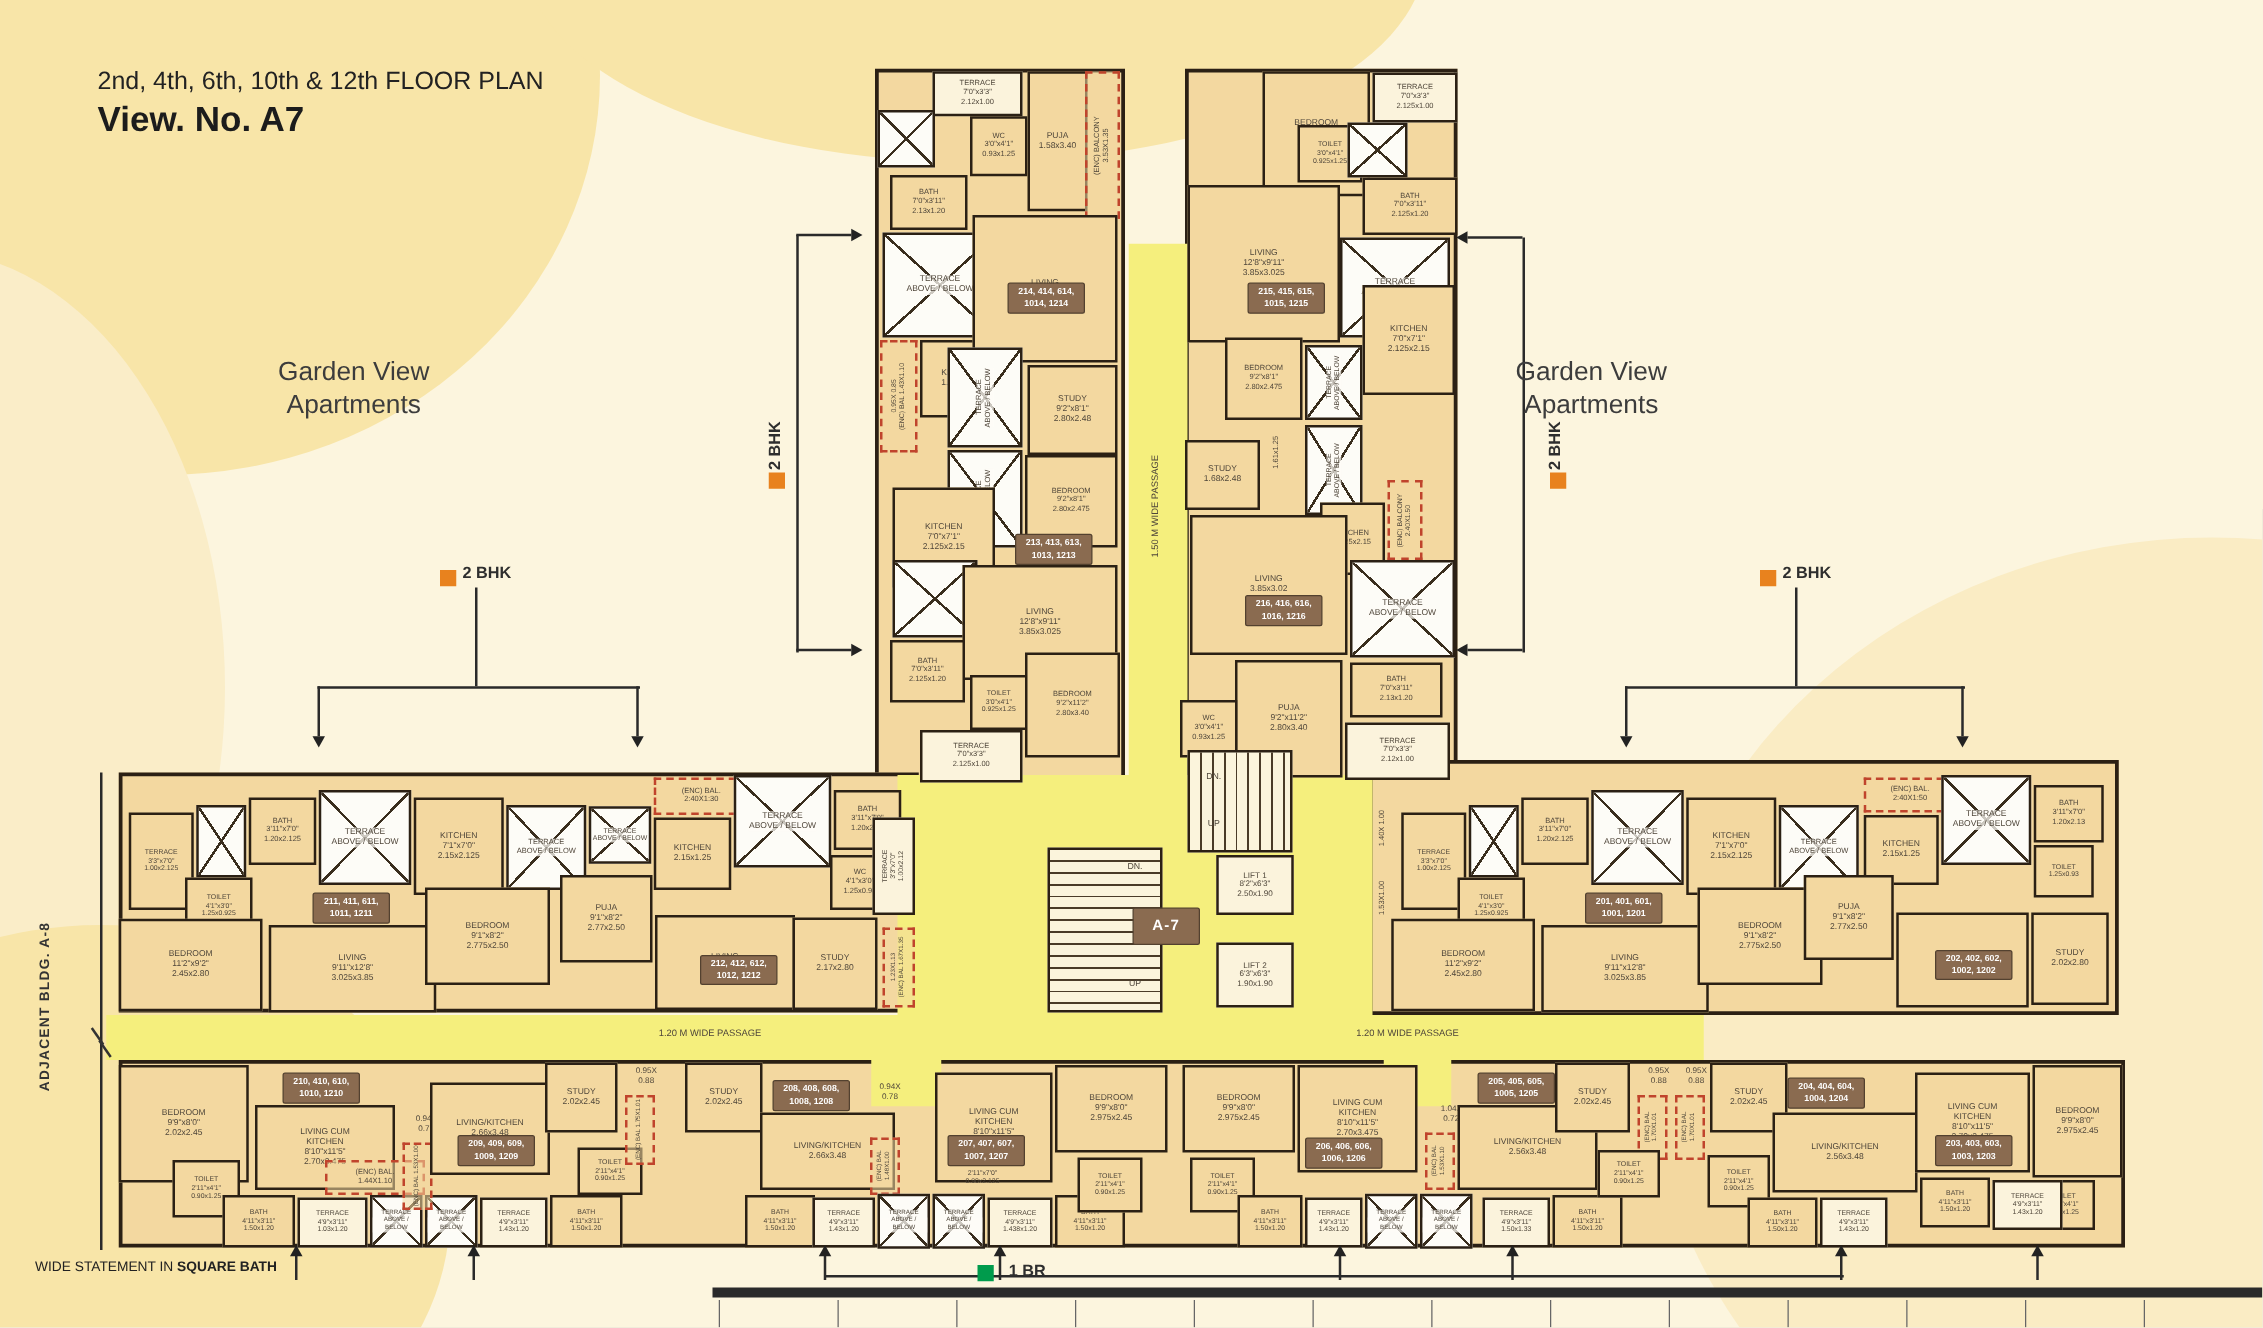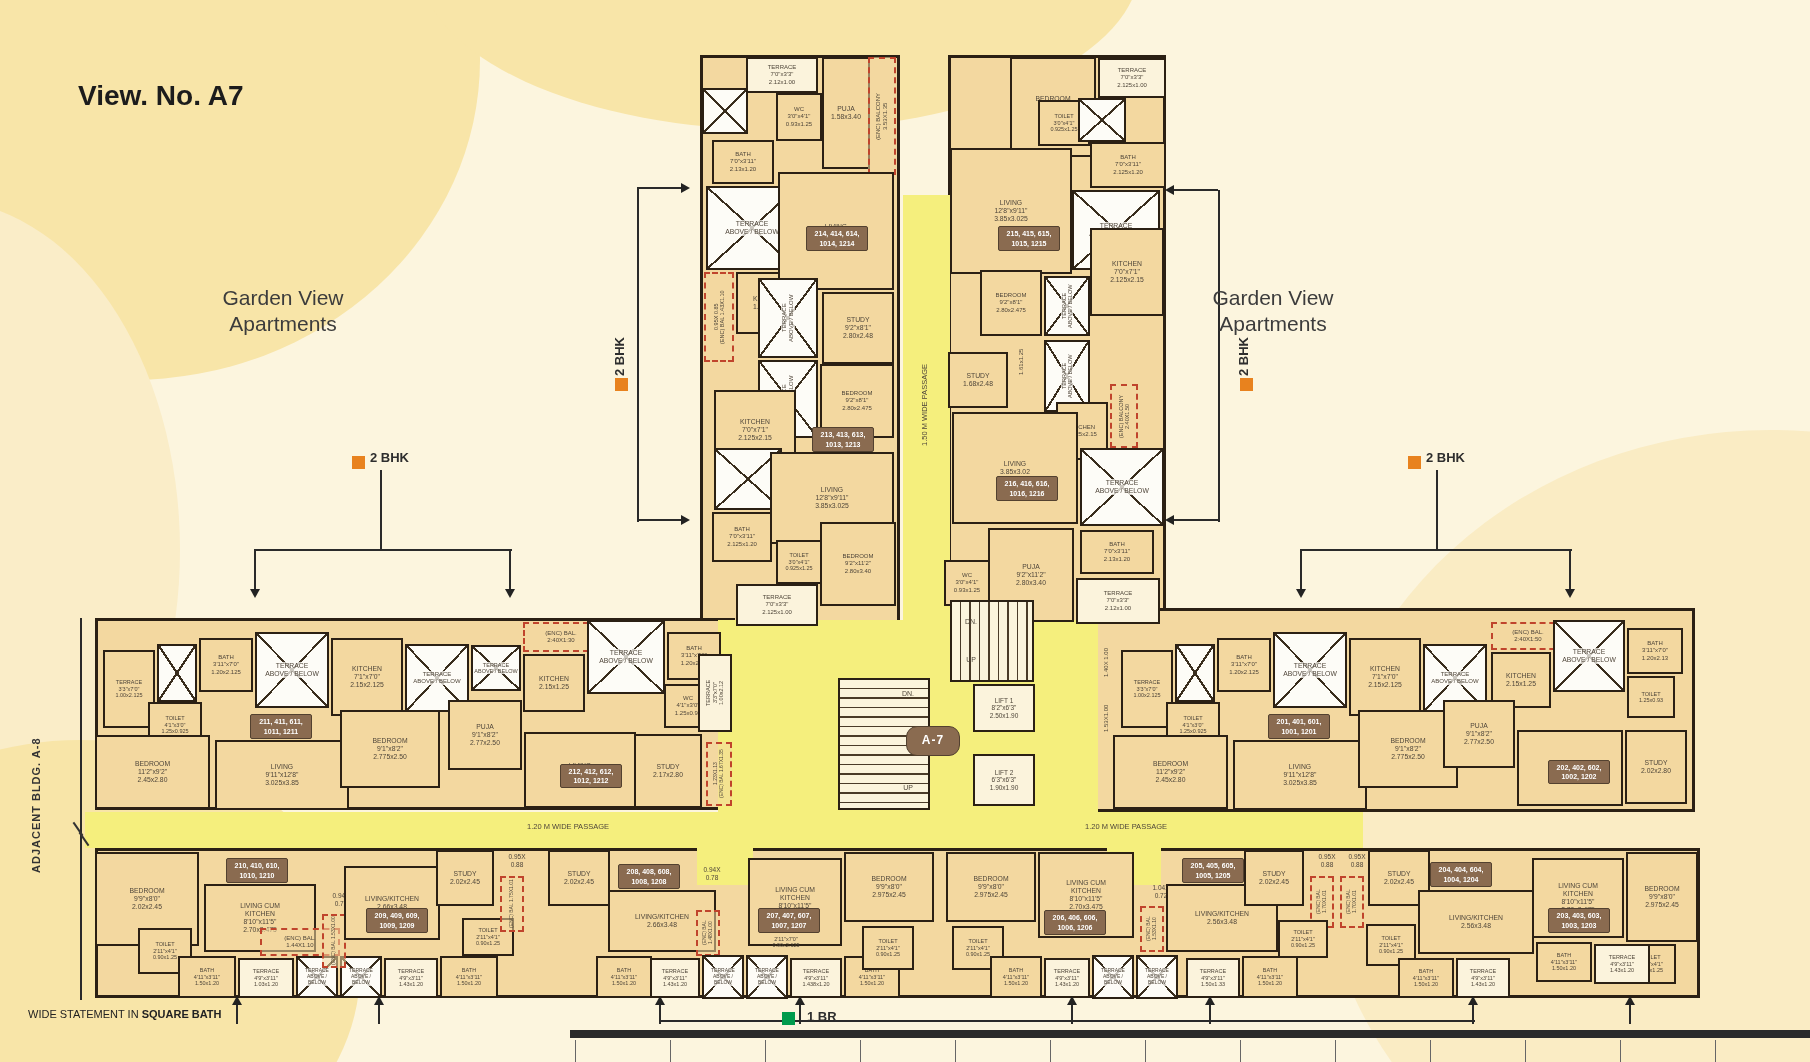--- a/index.html
+++ b/index.html
@@ -13,21 +13,21 @@
         text-align:center;color:#4f463a;font-size:6.8px;line-height:1.18;overflow:hidden;}
   .rm{background:#F3D8A0;border:2px solid #2B2014;}
   .cr{background:#FBF3DC;border:2px solid #2B2014;}
   .xb{background:#FDFCF7;border:2px solid #2B2014;
       background-image:linear-gradient(to top right,transparent calc(50% - 1px),#3a2e1e calc(50% - 1px),#3a2e1e calc(50% + 1px),transparent calc(50% + 1px)),
                        linear-gradient(to bottom right,transparent calc(50% - 1px),#3a2e1e calc(50% - 1px),#3a2e1e calc(50% + 1px),transparent calc(50% + 1px));}
   .xb div{background:rgba(253,252,247,.75);}
   .en{background:rgba(243,216,160,.55);border:2px dashed #C0442C;}
   .bd{background:#8A6B50;color:#fff;font-size:7px;font-weight:bold;border:1px solid #53412f;
       border-radius:2px;line-height:1.3;z-index:4;}
-  .gg{font-size:12px !important;letter-spacing:1px;border-radius:11px;}
+  .gg{font-size:12px !important;letter-spacing:1px;}
   .pl{background:transparent;border:none;color:#4f463a;}
   .st1{background:#FBF4DC;border:2px solid #2B2014;
        background-image:repeating-linear-gradient(180deg,transparent 0 8px,#4a3b28 8px 9.5px);}
   .st2{background:#FBF4DC;border:2px solid #2B2014;
        background-image:repeating-linear-gradient(90deg,transparent 0 8px,#4a3b28 8px 9.5px);}
   .vt{writing-mode:vertical-rl;transform:rotate(180deg);}
   .vt div{writing-mode:vertical-rl;}
   .ln{position:absolute;background:#2a2a2a;z-index:5;}
   .tick{position:absolute;background:#666;z-index:5;}
   .sqr{position:absolute;z-index:6;}
@@ -49,20 +49,21 @@
 <body>
 
 <div class="stage">
 
   <div class="petal" style="left:-220px;top:-260px;width:700px;height:640px;background:#F8E5A8"></div>
   <div class="petal" style="left:-300px;top:200px;width:480px;height:700px;background:#FAEDC8"></div>
   <div class="petal" style="left:-200px;top:740px;width:560px;height:460px;background:#F8E5A8"></div>
   <div class="petal" style="left:1320px;top:430px;width:900px;height:820px;background:#FAECC4"></div>
   <div class="petal" style="left:420px;top:-200px;width:720px;height:330px;background:#F8E5A8"></div>
 
+  <div class="ttl1">2nd, 4th, 6th, 10th &amp; 12th FLOOR PLAN</div>
   <div class="ttl2">View. No. A7</div>
 
   <div class="gv" style="left:168px;top:285px">
     <div>Garden View</div>
     <div>Apartments</div>
   </div>
   <div class="gv" style="left:1158px;top:285px">
     <div>Garden View</div>
     <div>Apartments</div>
   </div>

